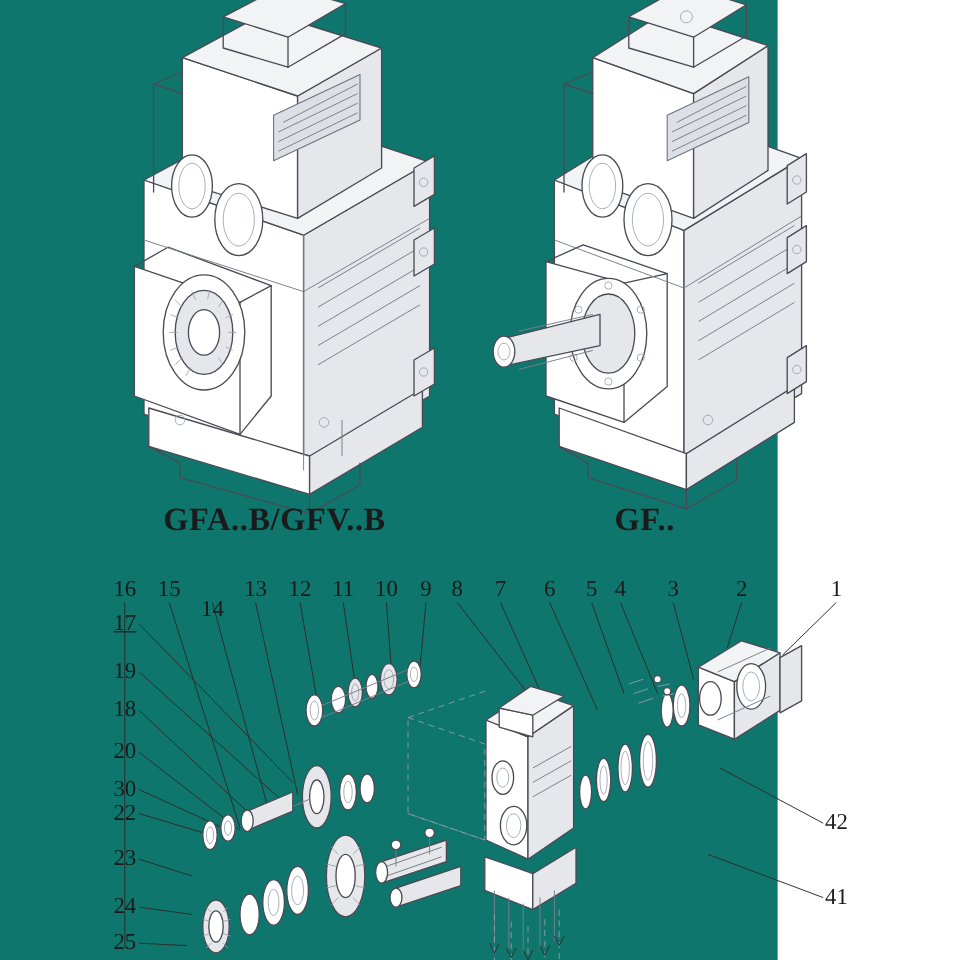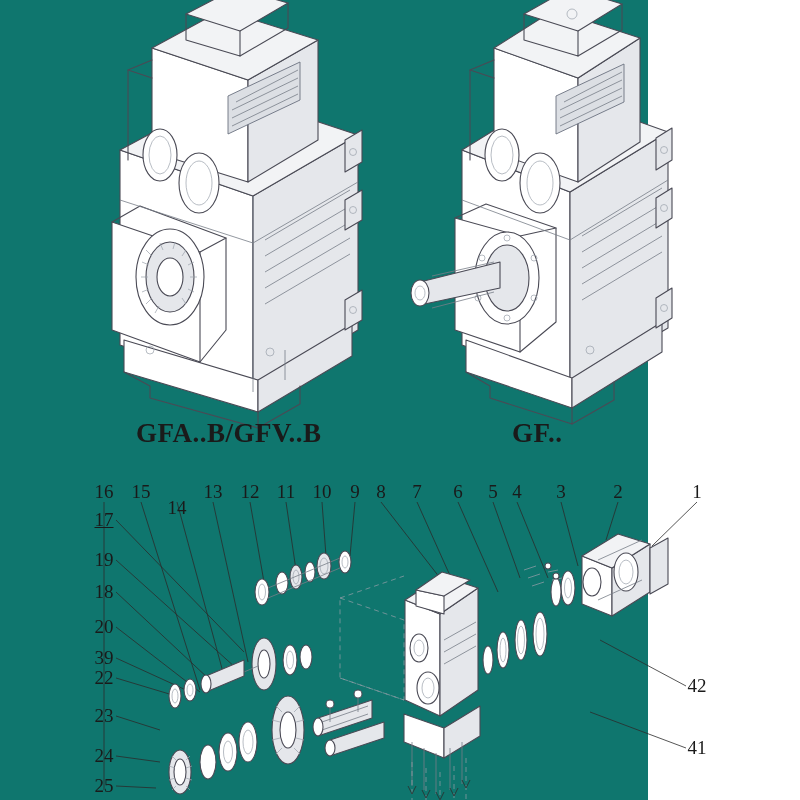--- a/index.html
+++ b/index.html
@@ -433,21 +433,21 @@
       <div class="callout-num" style="left: 458px; top: 492px;">6</div>
       <div class="callout-num" style="left: 493px; top: 492px;">5</div>
       <div class="callout-num" style="left: 517px; top: 492px;">4</div>
       <div class="callout-num" style="left: 561px; top: 492px;">3</div>
       <div class="callout-num" style="left: 618px; top: 492px;">2</div>
       <div class="callout-num" style="left: 697px; top: 492px;">1</div>
       <div class="callout-num" style="left: 104px; top: 520px; text-decoration: underline;">17</div>
       <div class="callout-num" style="left: 104px; top: 560px;">19</div>
       <div class="callout-num" style="left: 104px; top: 592px;">18</div>
       <div class="callout-num" style="left: 104px; top: 627px;">20</div>
-      <div class="callout-num" style="left: 104px; top: 658px;">39</div>
+      <div class="callout-num" style="left: 104px; top: 658px;">30</div>
       <div class="callout-num" style="left: 104px; top: 678px;">22</div>
       <div class="callout-num" style="left: 104px; top: 716px;">23</div>
       <div class="callout-num" style="left: 104px; top: 756px;">24</div>
       <div class="callout-num" style="left: 104px; top: 786px;">25</div>
       <div class="callout-num" style="left: 697px; top: 686px;">42</div>
       <div class="callout-num" style="left: 697px; top: 748px;">41</div>
     </div>
 
 </div>
 

